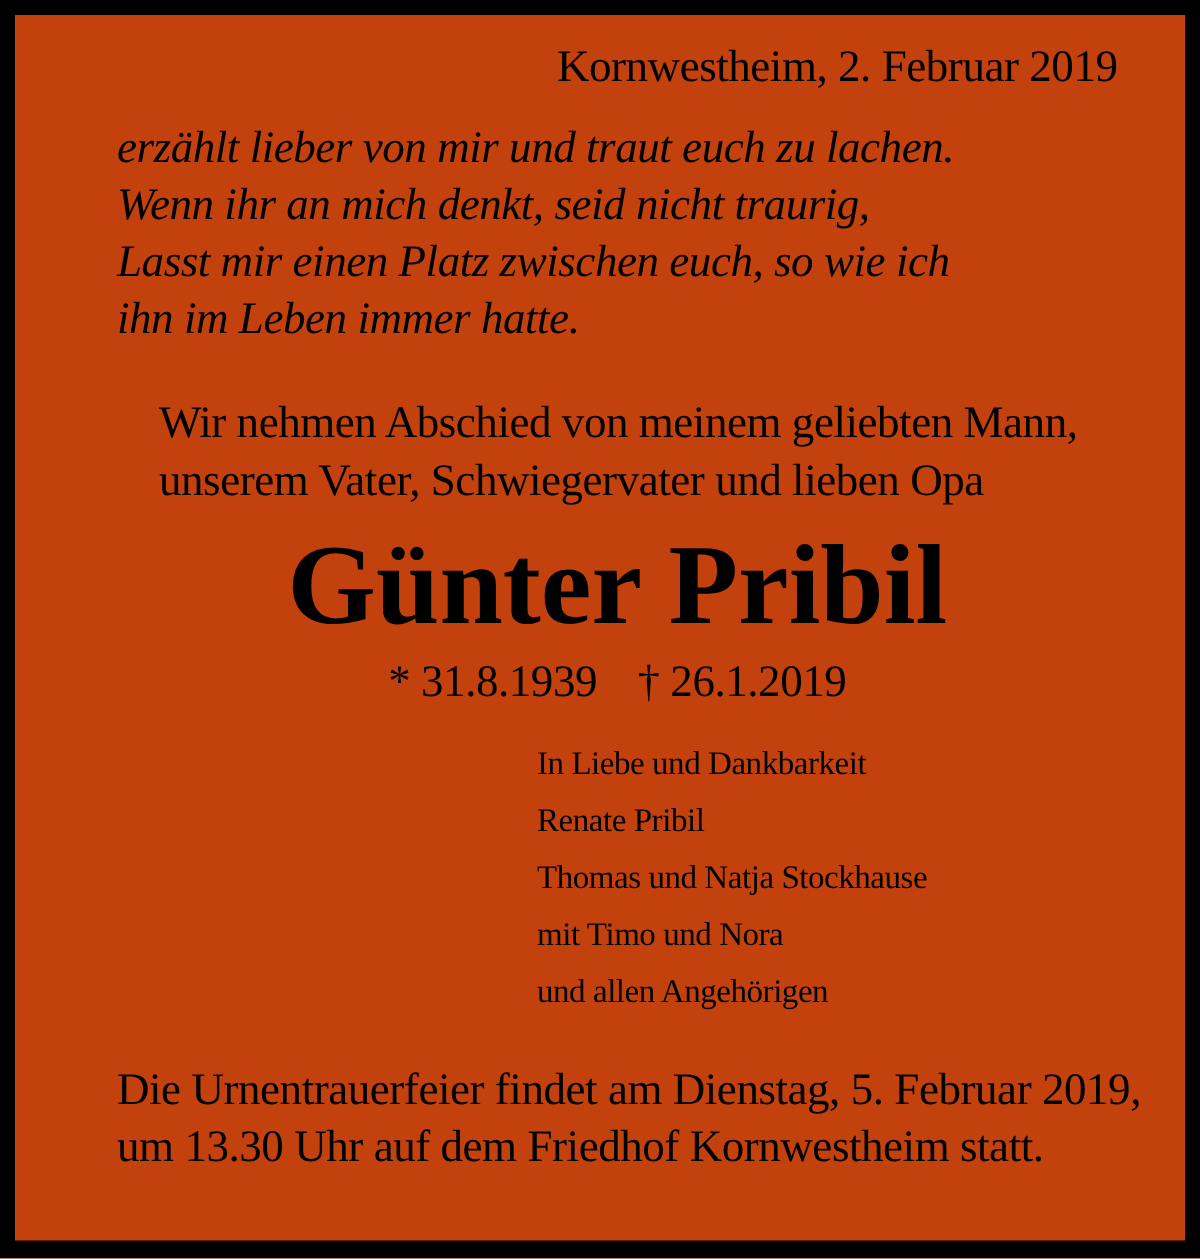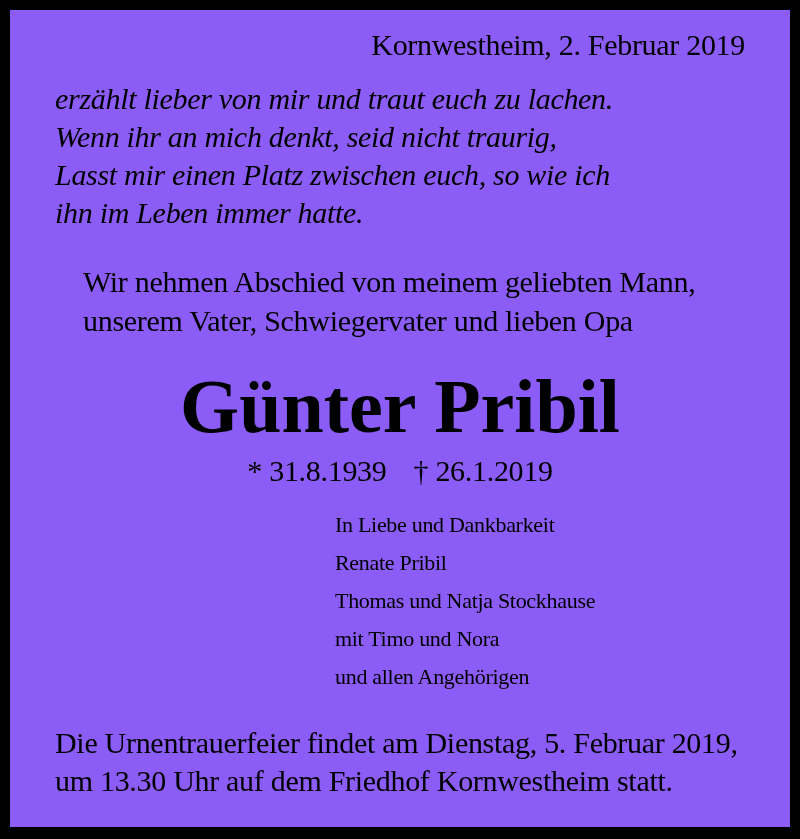--- a/index.html
+++ b/index.html
@@ -5,24 +5,24 @@
   html, body {
     margin: 0;
     padding: 0;
     background: #ffffff;
   }
   .page {
     position: relative;
     width: 800px;
     height: 839px;
     box-sizing: border-box;
-    background: #8b5cf6;
+    background: #c2410c;
     border: 10px solid #000000;
     border-bottom-width: 12px;
-    padding: 16px 45px 0 45px;
+    padding: 16px 45px 0 68px;
     overflow: hidden;
     font-family: "Liberation Serif", "DejaVu Serif", serif;
     color: #000000;
     letter-spacing: -0.3px;
   }
   .dateline {
     text-align: right;
     font-size: 30px;
     line-height: 38px;
     white-space: nowrap;
@@ -35,21 +35,21 @@
   }
   .verse-line { white-space: nowrap; }
   .intro {
     margin-top: 30px;
     font-size: 30px;
     line-height: 39px;
     margin-left: 28px;
   }
   .intro-line { white-space: nowrap; }
   .name {
-    margin: 26px 0 0 0;
+    margin: 10px 0 0 0;
     text-align: center;
     font-size: 76px;
     line-height: 80px;
     font-weight: bold;
     white-space: nowrap;
     letter-spacing: 0;
   }
   .dates {
     margin-top: 6px;
     text-align: center;

